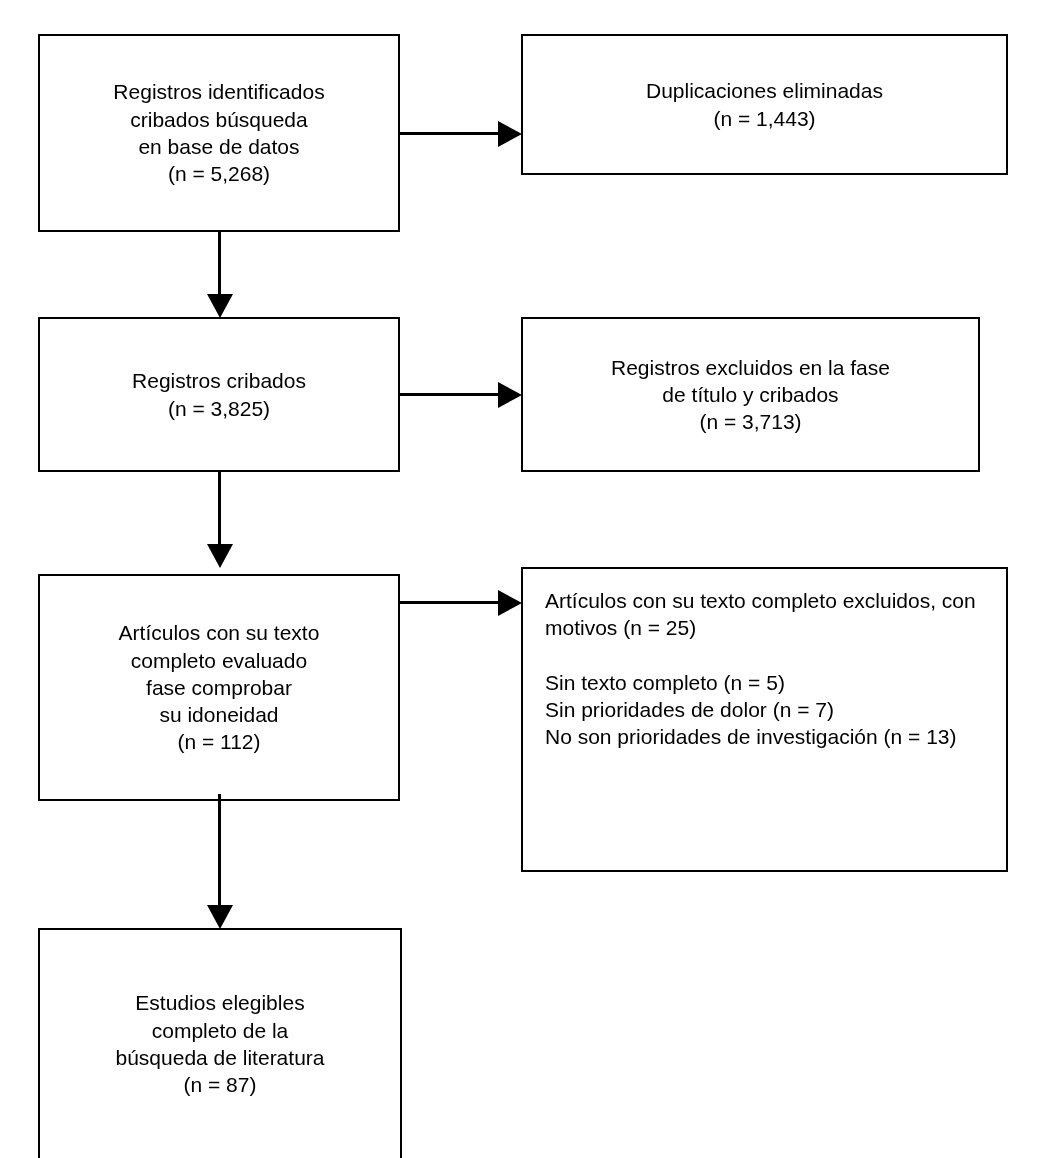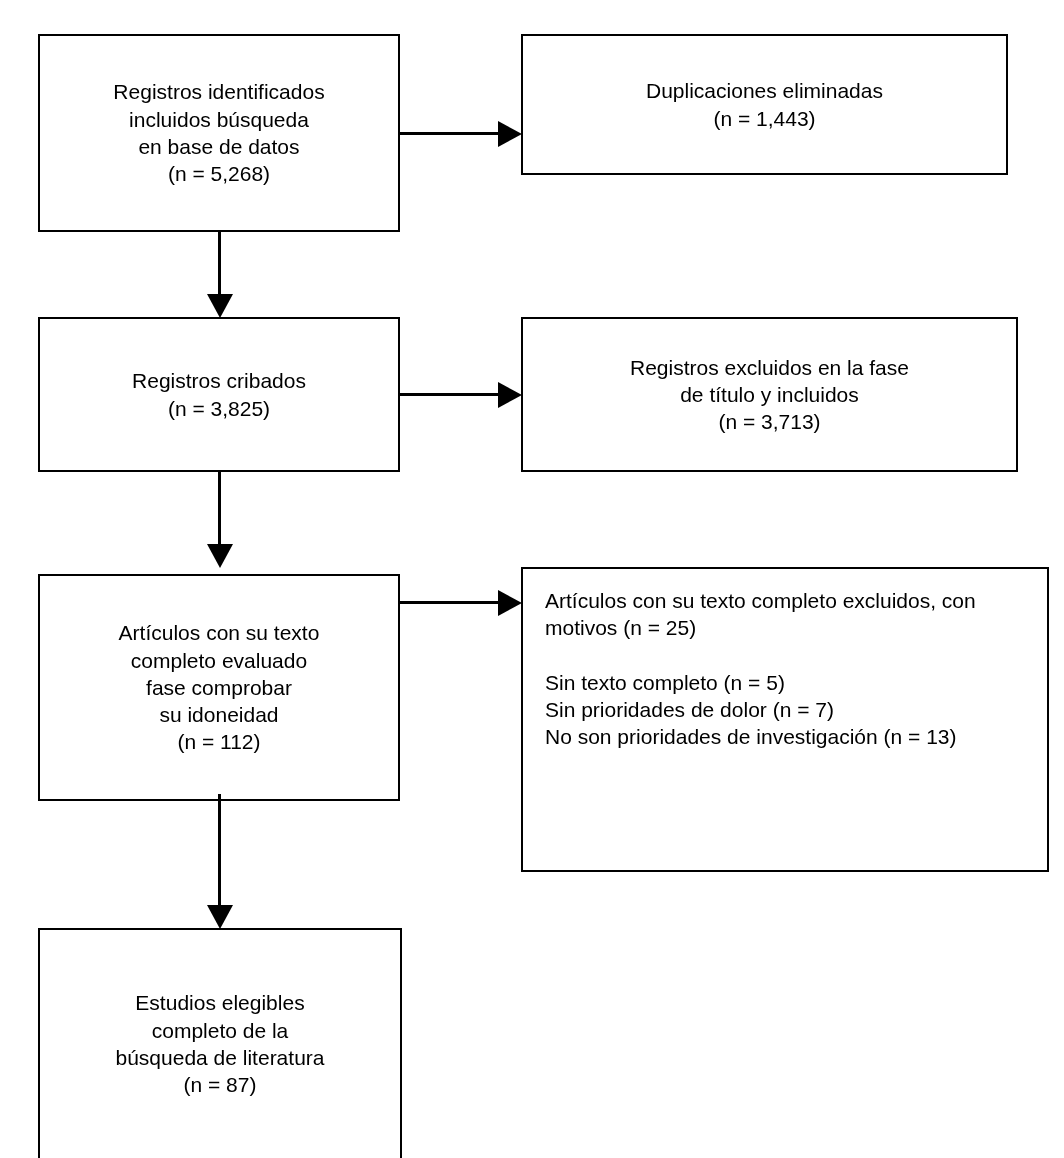--- a/index.html
+++ b/index.html
@@ -48,24 +48,24 @@
   .spacer-line {
     display: block;
     height: 27px;
   }
 
   
   #box-identified   { left: 38px;  top: 34px;  width: 362px; height: 198px; }
   #box-duplicates   { left: 521px; top: 34px;  width: 487px; height: 141px; }
   
   #box-screened     { left: 38px;  top: 317px; width: 362px; height: 155px; }
-  #box-excluded-ta  { left: 521px; top: 317px; width: 497px; height: 155px; }
+  #box-excluded-ta  { left: 521px; top: 317px; width: 459px; height: 155px; }
   
   #box-fulltext     { left: 38px;  top: 567px; width: 362px; height: 227px; margin-top: 7px; }
-  #box-excluded-ft  { left: 521px; top: 567px; width: 528px; height: 305px; }
+  #box-excluded-ft  { left: 521px; top: 567px; width: 487px; height: 305px; }
   
   #box-included     { left: 38px;  top: 928px; width: 364px; height: 232px; }
 
   
   .conn { position: absolute; }
   .conn .shaft-h {
     position: absolute;
     left: 0;
     top: 0;
     height: 3px;
@@ -125,38 +125,38 @@
   #arrow-v3 .shaft-v { left: 12px; height: 115px; }
   #arrow-v3 .head-down { left: 1px; top: 111px; }
 </style>
 </head>
 <body>
 
 <div id="canvas">
 
   <div class="node" id="box-identified">
     <span class="line">Registros identificados</span>
-    <span class="line">incluidos búsqueda</span>
+    <span class="line">cribados búsqueda</span>
     <span class="line">en base de datos</span>
     <span class="line">(n = 5,268)</span>
   </div>
 
   <div class="node" id="box-duplicates">
     <span class="line">Duplicaciones eliminadas</span>
     <span class="line">(n = 1,443)</span>
   </div>
 
   <div class="node" id="box-screened">
     <span class="line">Registros cribados</span>
     <span class="line">(n = 3,825)</span>
   </div>
 
   <div class="node" id="box-excluded-ta">
     <span class="line">Registros excluidos en la fase</span>
-    <span class="line">de título y incluidos</span>
+    <span class="line">de título y cribados</span>
     <span class="line">(n = 3,713)</span>
   </div>
 
   <div class="node" id="box-fulltext">
     <span class="line">Artículos con su texto</span>
     <span class="line">completo evaluado</span>
     <span class="line">fase comprobar</span>
     <span class="line">su idoneidad</span>
     <span class="line">(n = 112)</span>
   </div>

